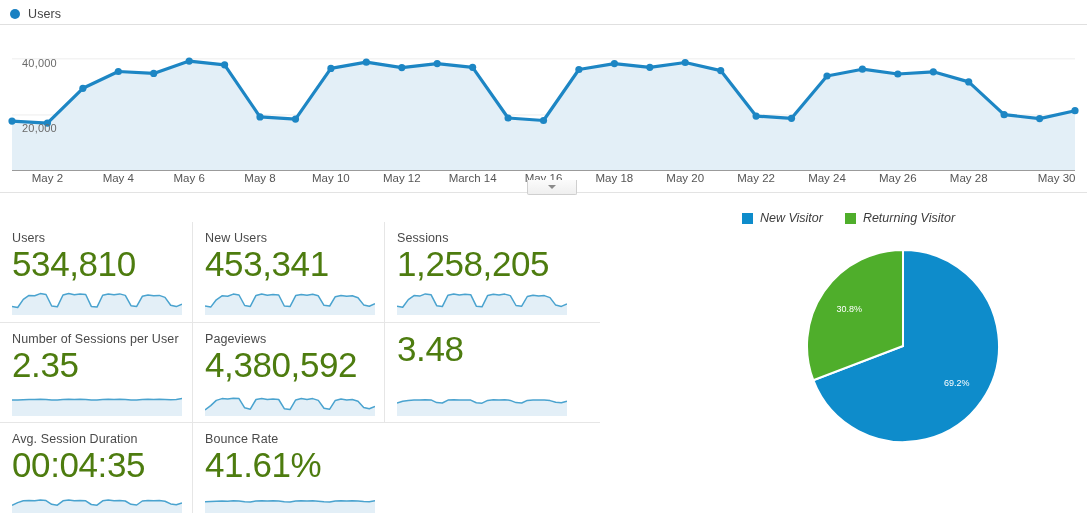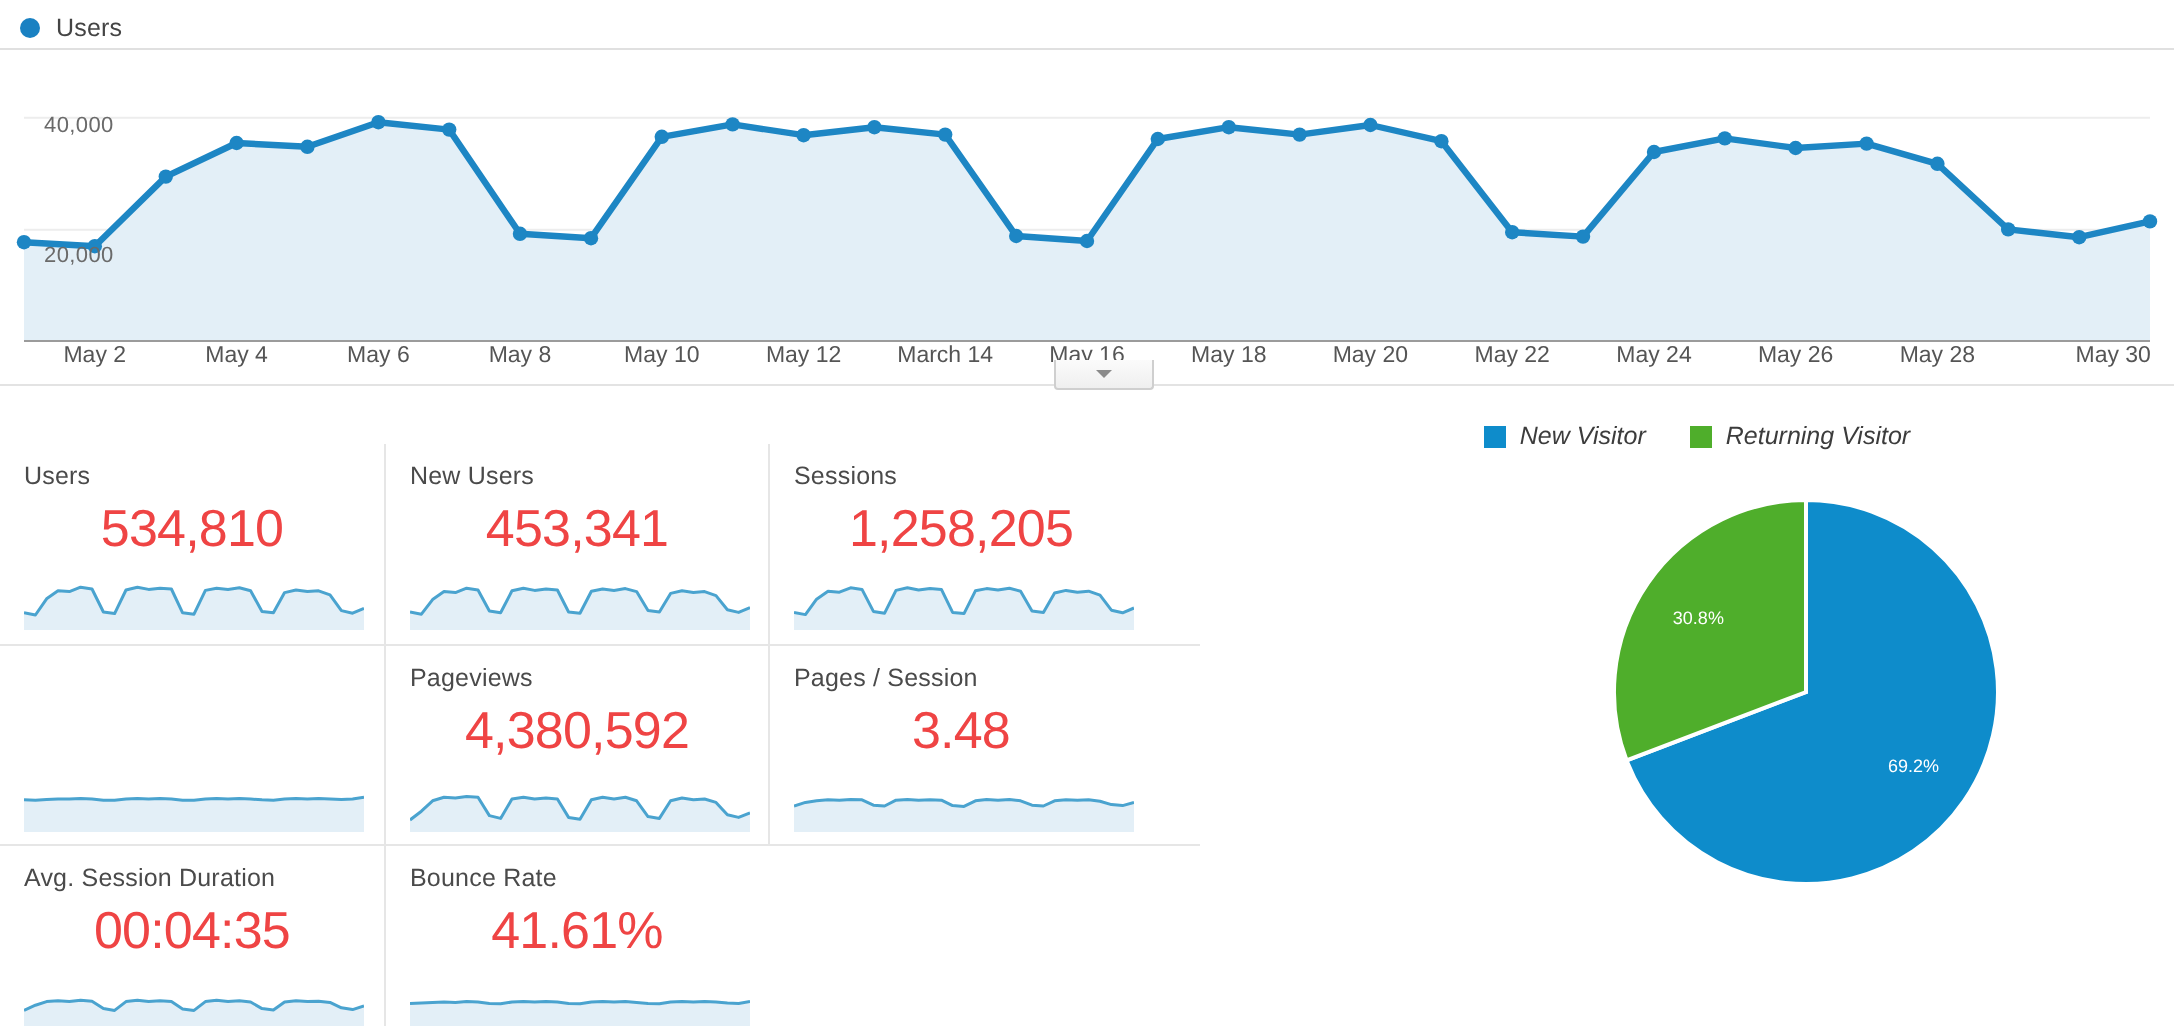--- a/index.html
+++ b/index.html
@@ -84,24 +84,23 @@
   }
   .metric-card + .metric-card { border-left: 1px solid #e6e6e6; }
   .metric-card.c0 { left: 0;   width: 192px; }
   .metric-card.c1 { left: 192px; width: 192px; }
   .metric-card.c2 { left: 384px; width: 192px; }
   .metric-label {
     font-size: 12.5px; color: #4a4a4a; line-height: 16px;
     white-space: nowrap; letter-spacing: .1px;
   }
   .metric-value {
-    font-size: 26px; color: #ef4444; line-height: 34px;
+    font-size: 35px; color: #4d7c0f; line-height: 34px;
     font-weight: 400; letter-spacing: -.4px; white-space: nowrap;
     margin-top: 1px;
-    text-align: center;
   }
   .spark { position: absolute; left: 12px; bottom: 7px; width: 170px; height: 32px; }
 
   
   .pie-panel { position: absolute; left: 610px; top: 205px; width: 477px; height: 300px; }
   .pie-legend {
     position: absolute; left: 0; top: 6px; width: 477px;
     display: flex; justify-content: center; align-items: center; gap: 22px; font-style: italic;
   }
   .pie-legend-item { display: flex; align-items: center; gap: 7px; }
@@ -210,35 +209,36 @@
           <div class="metric-label">Sessions</div>
           <div class="metric-value">1,258,205</div>
           <svg class="spark" width="170" height="32">
             <path d="M0.0,23.2 L5.7,24.3 L11.3,16.6 L17.0,12.6 L22.7,13.1 L28.3,10.9 L34.0,11.7 L39.7,22.7 L45.3,23.6 L51.0,12.2 L56.7,10.9 L62.3,12.0 L68.0,11.3 L73.7,11.7 L79.3,23.2 L85.0,23.8 L90.7,12.4 L96.3,11.3 L102.0,12.0 L107.7,11.1 L113.3,12.6 L119.0,22.5 L124.7,23.2 L130.3,13.5 L136.0,12.2 L141.7,13.1 L147.3,12.6 L153.0,14.6 L158.7,22.1 L164.3,23.4 L170.0,21.0 L170,32 L0,32 Z" fill="#e3eff7"></path>
             <path d="M0.0,23.2 L5.7,24.3 L11.3,16.6 L17.0,12.6 L22.7,13.1 L28.3,10.9 L34.0,11.7 L39.7,22.7 L45.3,23.6 L51.0,12.2 L56.7,10.9 L62.3,12.0 L68.0,11.3 L73.7,11.7 L79.3,23.2 L85.0,23.8 L90.7,12.4 L96.3,11.3 L102.0,12.0 L107.7,11.1 L113.3,12.6 L119.0,22.5 L124.7,23.2 L130.3,13.5 L136.0,12.2 L141.7,13.1 L147.3,12.6 L153.0,14.6 L158.7,22.1 L164.3,23.4 L170.0,21.0" fill="none" stroke="#4aa3cf" stroke-width="1.5" stroke-linejoin="round"></path>
           </svg>
         </div>
       </div>
       <div class="metric-row">
         <div class="metric-card c0">
+          <div class="metric-label">Number of Sessions per User</div>
+          <div class="metric-value">2.35</div>
           <svg class="spark" width="170" height="32">
             <path d="M0.0,15.9 L5.7,16.1 L11.3,15.7 L17.0,15.5 L22.7,15.5 L28.3,15.3 L34.0,15.5 L39.7,16.1 L45.3,16.1 L51.0,15.5 L56.7,15.3 L62.3,15.5 L68.0,15.3 L73.7,15.5 L79.3,16.1 L85.0,16.1 L90.7,15.5 L96.3,15.3 L102.0,15.5 L107.7,15.3 L113.3,15.5 L119.0,15.9 L124.7,16.1 L130.3,15.5 L136.0,15.3 L141.7,15.5 L147.3,15.3 L153.0,15.5 L158.7,15.7 L164.3,15.5 L170.0,14.6 L170,32 L0,32 Z" fill="#e3eff7"></path>
             <path d="M0.0,15.9 L5.7,16.1 L11.3,15.7 L17.0,15.5 L22.7,15.5 L28.3,15.3 L34.0,15.5 L39.7,16.1 L45.3,16.1 L51.0,15.5 L56.7,15.3 L62.3,15.5 L68.0,15.3 L73.7,15.5 L79.3,16.1 L85.0,16.1 L90.7,15.5 L96.3,15.3 L102.0,15.5 L107.7,15.3 L113.3,15.5 L119.0,15.9 L124.7,16.1 L130.3,15.5 L136.0,15.3 L141.7,15.5 L147.3,15.3 L153.0,15.5 L158.7,15.7 L164.3,15.5 L170.0,14.6" fill="none" stroke="#4aa3cf" stroke-width="1.5" stroke-linejoin="round"></path>
           </svg>
         </div>
         <div class="metric-card c1">
           <div class="metric-label">Pageviews</div>
           <div class="metric-value">4,380,592</div>
           <svg class="spark" width="170" height="32">
             <path d="M0.0,26.0 L5.7,21.6 L11.3,16.4 L17.0,14.6 L22.7,15.0 L28.3,14.2 L34.0,14.6 L39.7,23.8 L45.3,25.2 L51.0,15.5 L56.7,14.6 L62.3,15.5 L68.0,15.0 L73.7,15.5 L79.3,24.7 L85.0,25.6 L90.7,15.9 L96.3,14.6 L102.0,15.5 L107.7,14.6 L113.3,16.4 L119.0,24.3 L124.7,25.2 L130.3,16.4 L136.0,15.0 L141.7,15.9 L147.3,15.5 L153.0,17.2 L158.7,23.4 L164.3,24.7 L170.0,22.5 L170,32 L0,32 Z" fill="#e3eff7"></path>
             <path d="M0.0,26.0 L5.7,21.6 L11.3,16.4 L17.0,14.6 L22.7,15.0 L28.3,14.2 L34.0,14.6 L39.7,23.8 L45.3,25.2 L51.0,15.5 L56.7,14.6 L62.3,15.5 L68.0,15.0 L73.7,15.5 L79.3,24.7 L85.0,25.6 L90.7,15.9 L96.3,14.6 L102.0,15.5 L107.7,14.6 L113.3,16.4 L119.0,24.3 L124.7,25.2 L130.3,16.4 L136.0,15.0 L141.7,15.9 L147.3,15.5 L153.0,17.2 L158.7,23.4 L164.3,24.7 L170.0,22.5" fill="none" stroke="#4aa3cf" stroke-width="1.5" stroke-linejoin="round"></path>
           </svg>
         </div>
         <div class="metric-card c2">
-          <div class="metric-label">Pages / Session</div>
           <div class="metric-value">3.48</div>
           <svg class="spark" width="170" height="32">
             <path d="M0.0,19.0 L5.7,17.2 L11.3,16.4 L17.0,15.9 L22.7,16.1 L28.3,15.7 L34.0,15.9 L39.7,18.6 L45.3,19.0 L51.0,16.1 L56.7,15.7 L62.3,16.1 L68.0,15.9 L73.7,16.1 L79.3,18.8 L85.0,19.2 L90.7,16.4 L96.3,15.7 L102.0,16.1 L107.7,15.7 L113.3,16.4 L119.0,18.6 L124.7,19.0 L130.3,16.4 L136.0,15.9 L141.7,16.1 L147.3,15.9 L153.0,16.6 L158.7,18.3 L164.3,18.8 L170.0,17.2 L170,32 L0,32 Z" fill="#e3eff7"></path>
             <path d="M0.0,19.0 L5.7,17.2 L11.3,16.4 L17.0,15.9 L22.7,16.1 L28.3,15.7 L34.0,15.9 L39.7,18.6 L45.3,19.0 L51.0,16.1 L56.7,15.7 L62.3,16.1 L68.0,15.9 L73.7,16.1 L79.3,18.8 L85.0,19.2 L90.7,16.4 L96.3,15.7 L102.0,16.1 L107.7,15.7 L113.3,16.4 L119.0,18.6 L124.7,19.0 L130.3,16.4 L136.0,15.9 L141.7,16.1 L147.3,15.9 L153.0,16.6 L158.7,18.3 L164.3,18.8 L170.0,17.2" fill="none" stroke="#4aa3cf" stroke-width="1.5" stroke-linejoin="round"></path>
           </svg>
         </div>
       </div>
       <div class="metric-row">
         <div class="metric-card c0">
           <div class="metric-label">Avg. Session Duration</div>

